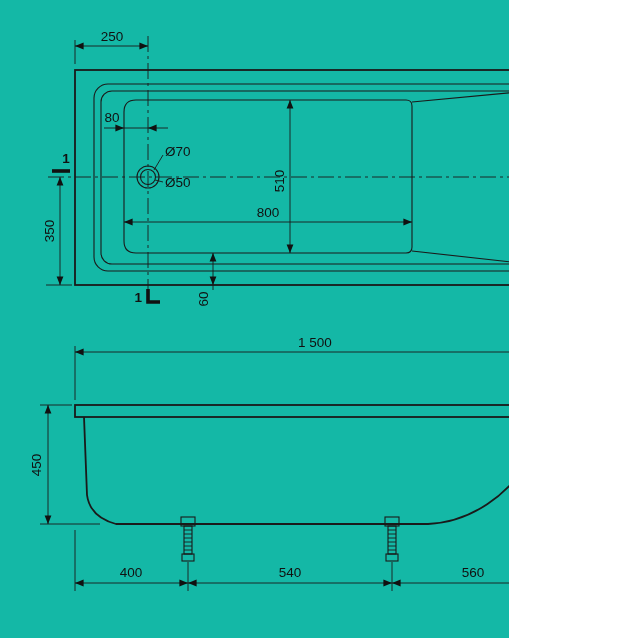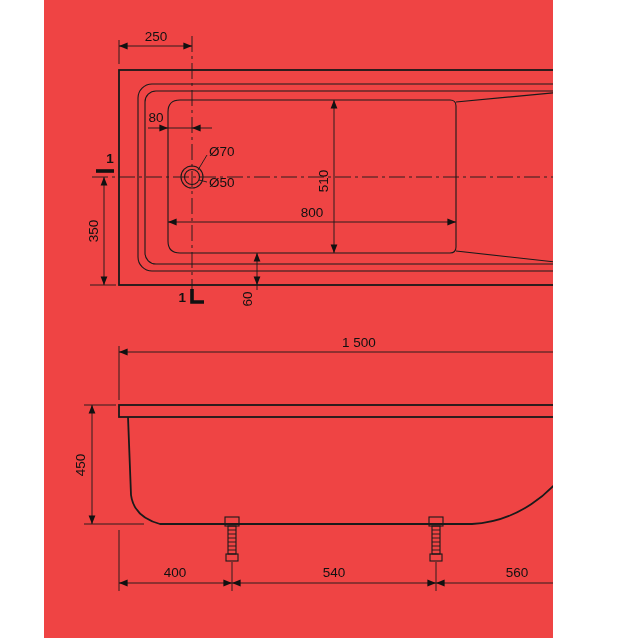--- a/index.html
+++ b/index.html
@@ -1,22 +1,21 @@
 <!DOCTYPE html>
 <html><head>
 <meta charset="utf-8">
 <style>
   html,body{margin:0;padding:0;background:#ffffff;}
   .canvas{
     position:relative;
     width:509px;height:638px;
-    background:#ef4444;
+    background:#14b8a6;
     font-family:"Liberation Sans",sans-serif;
     overflow:hidden;
-    margin-left:44px;
   }
   svg{display:block;}
   .ln   {fill:none;stroke:#1a1a1a;stroke-width:1.1;}
   .ln2  {fill:none;stroke:#1a1a1a;stroke-width:1.8;}
   .dim  {fill:none;stroke:#1a1a1a;stroke-width:0.9;}
   .cl   {fill:none;stroke:#1a1a1a;stroke-width:0.9;stroke-dasharray:16 4 3 4;}
   .thick{fill:none;stroke:#111111;stroke-width:3.6;}
   text  {font-family:"Liberation Sans",sans-serif;font-size:13.5px;fill:#111111;}
   .sec  {font-weight:bold;font-size:13.5px;}
 </style>

